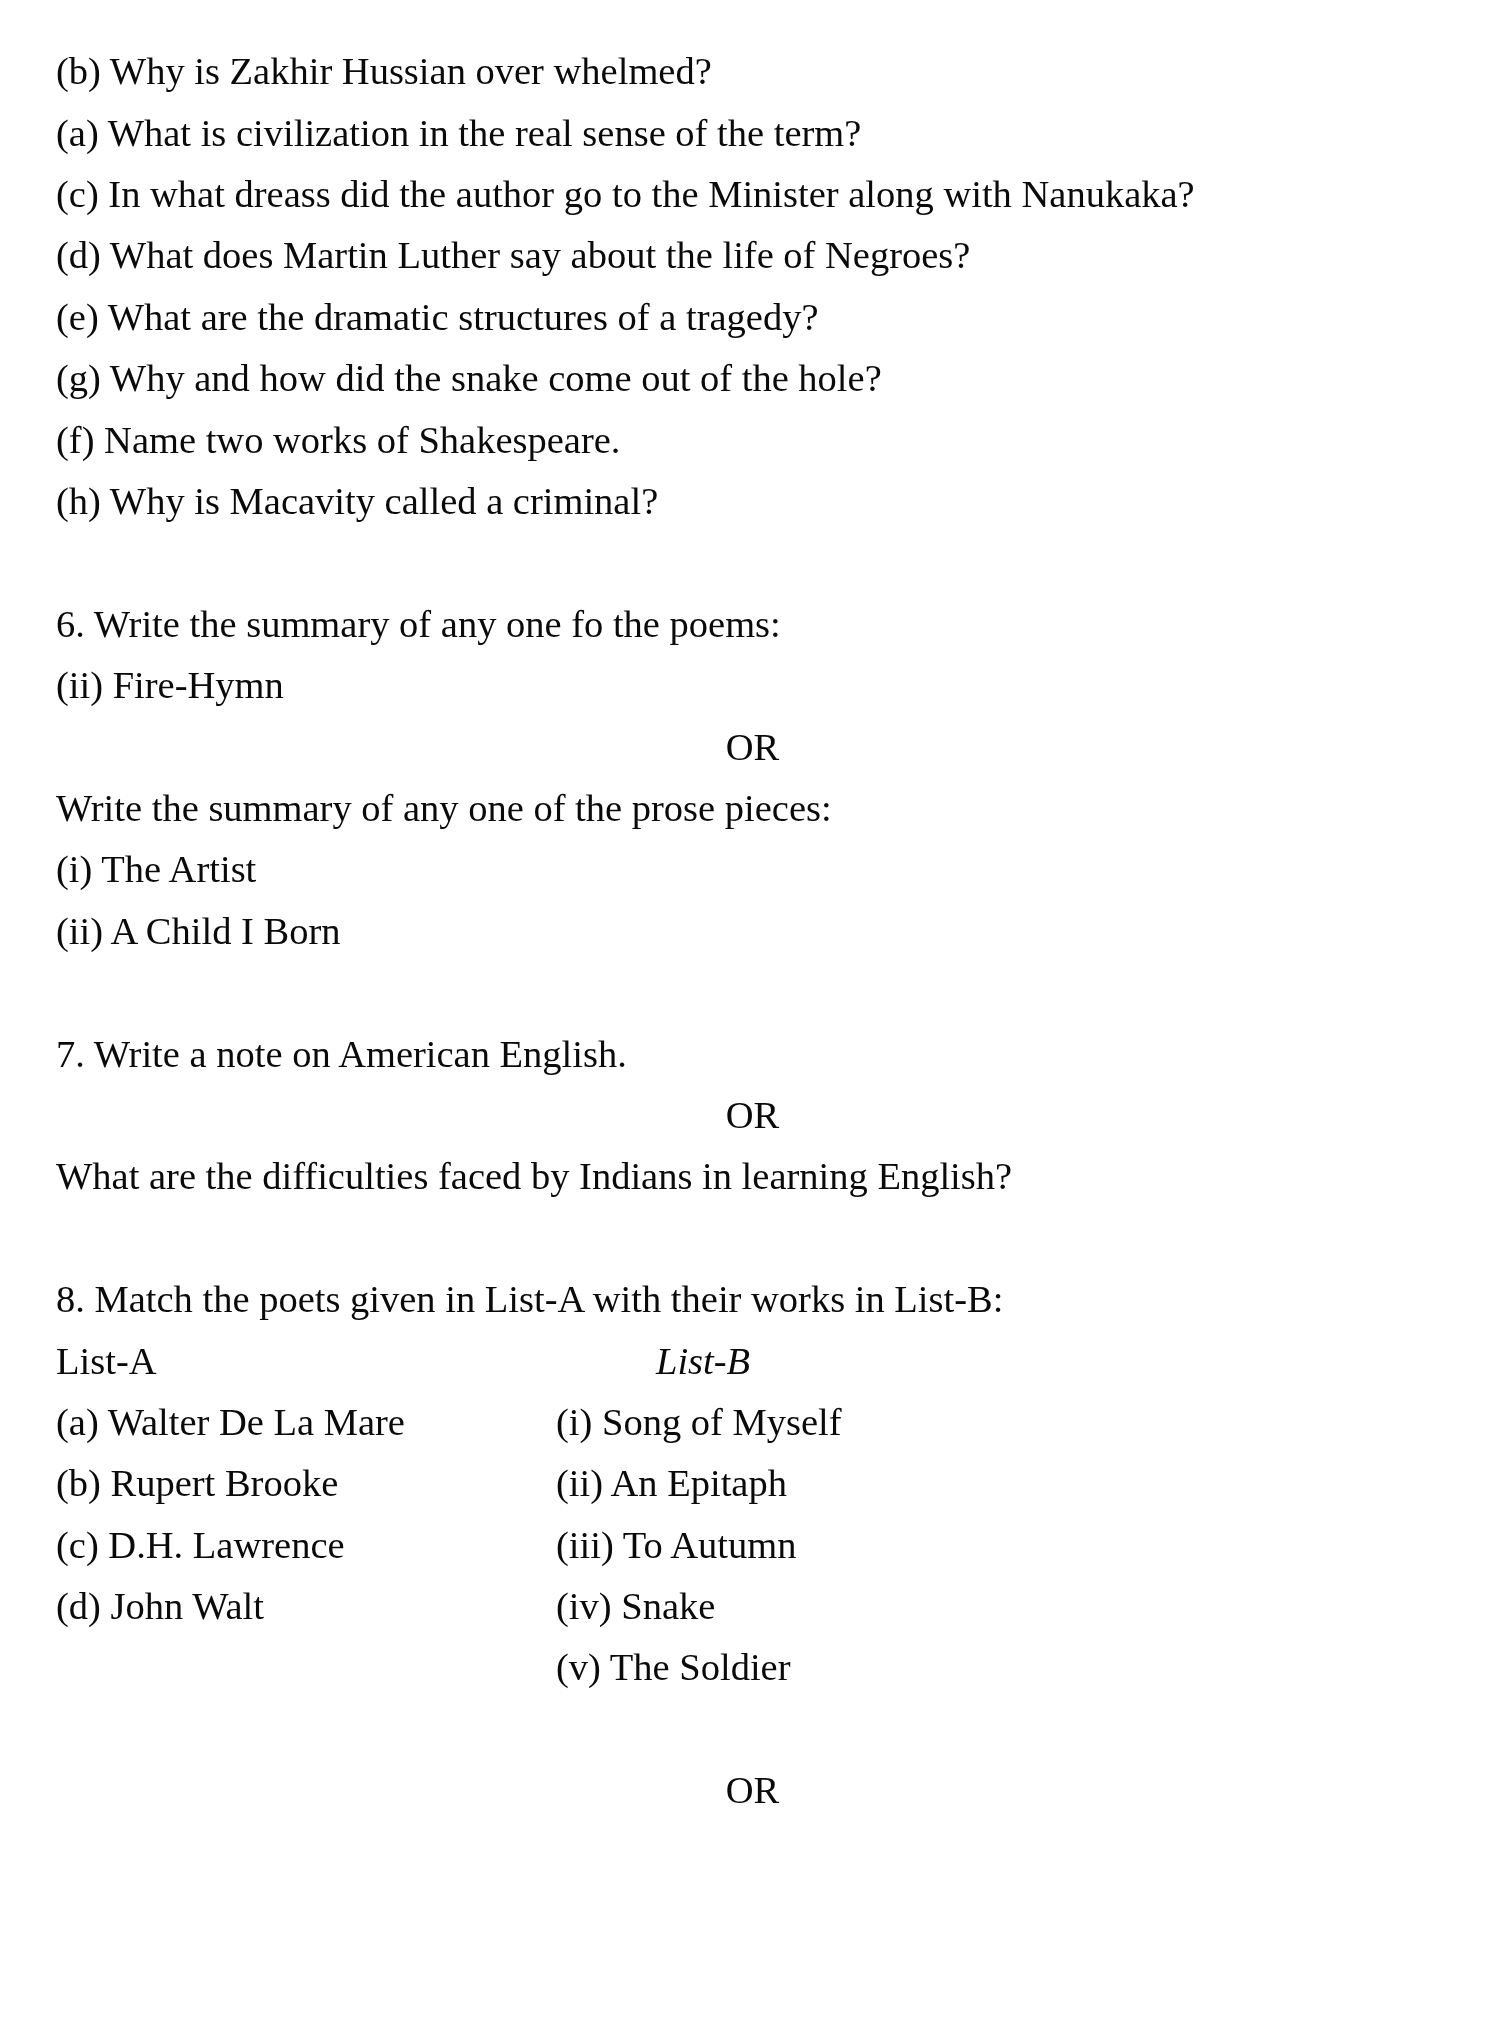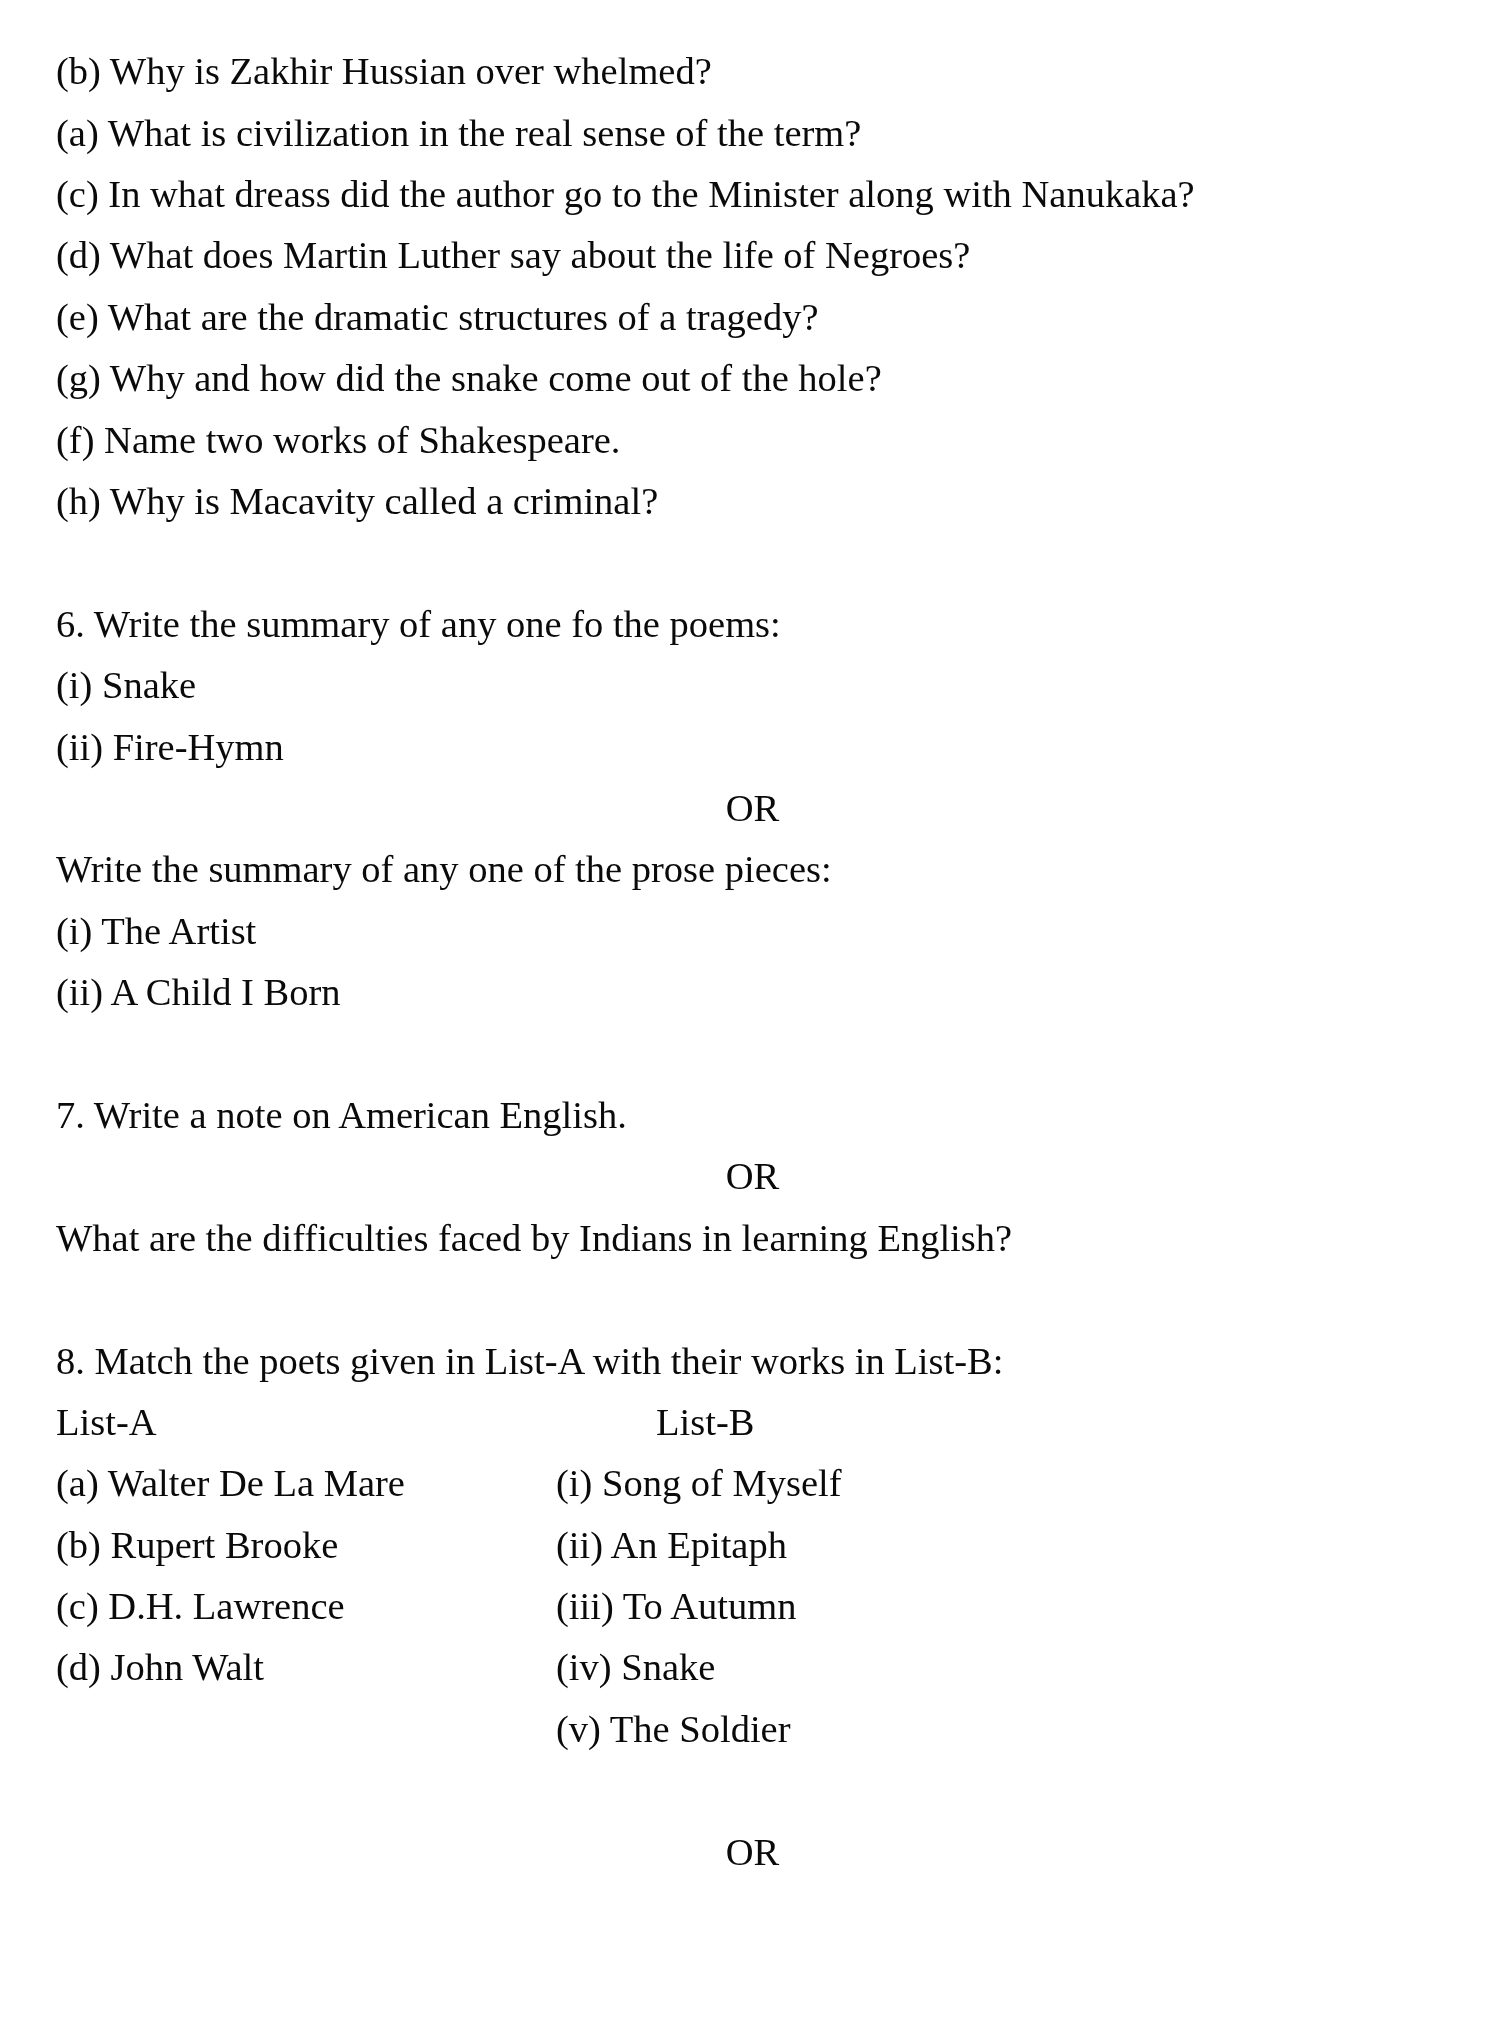--- a/index.html
+++ b/index.html
@@ -35,20 +35,21 @@
     }
     .line.center .txt {
       left: 0;
       width: 1505px;
       text-align: center;
     }
     .line .col-b-head {
       position: absolute;
       left: 656px;
       top: 0;
+      font-style: italic;
     }
     .line .col-b {
       position: absolute;
       left: 556px;
       top: 0;
     }
   </style>
 </head>
 <body>
 
@@ -79,23 +80,20 @@
     <div class="line">
         <span class="txt">(h) Why is Macavity called a criminal?</span>
       </div>
   </section>
 
   <div class="line"></div>
 
   <section>
     <div class="line">
         <span class="txt">6. Write the summary of any one fo the poems:</span>
-      </div>
-    <div class="line">
-        <span class="txt">(i) Snake</span>
       </div>
     <div class="line">
         <span class="txt">(ii) Fire-Hymn</span>
       </div>
     <div class="line center">
         <span class="txt">OR</span>
       </div>
     <div class="line">
         <span class="txt">Write the summary of any one of the prose pieces:</span>
       </div>

